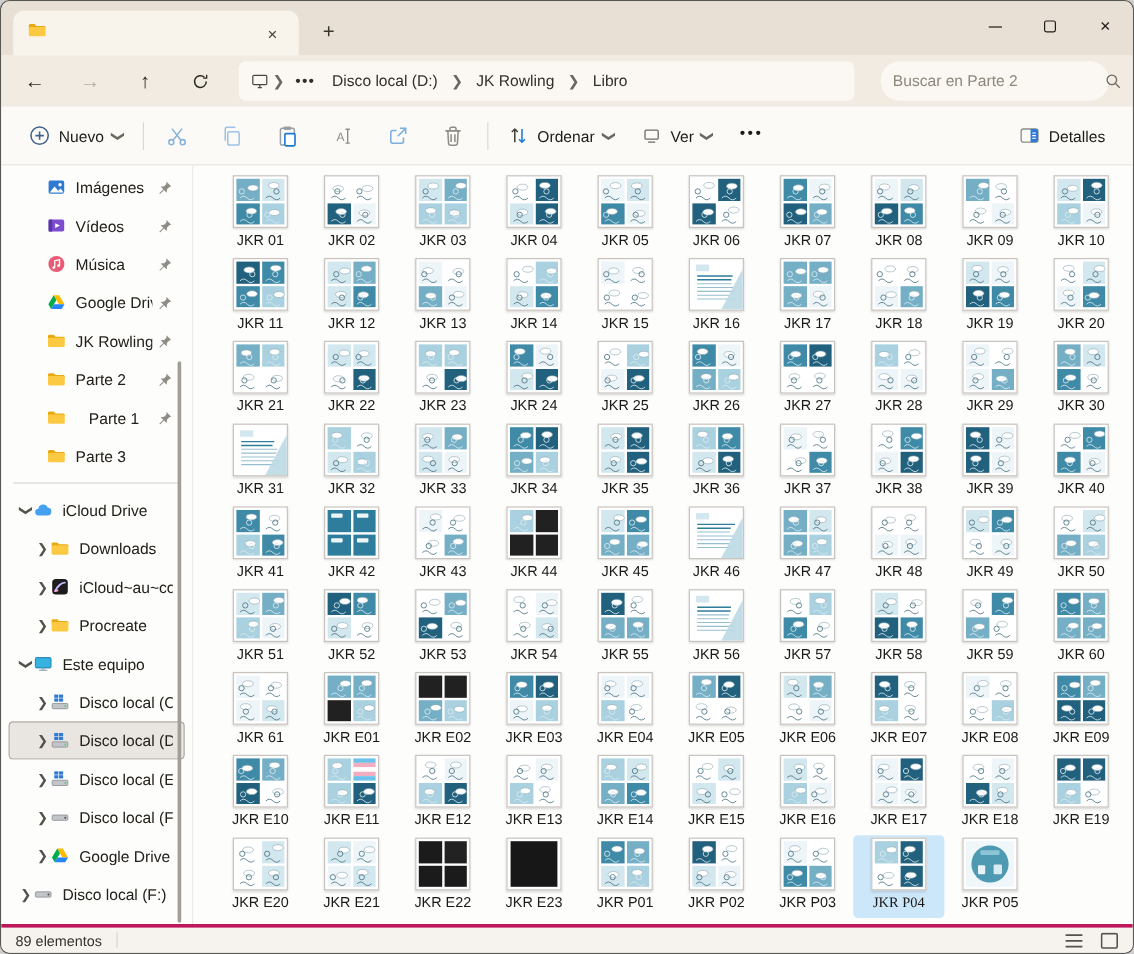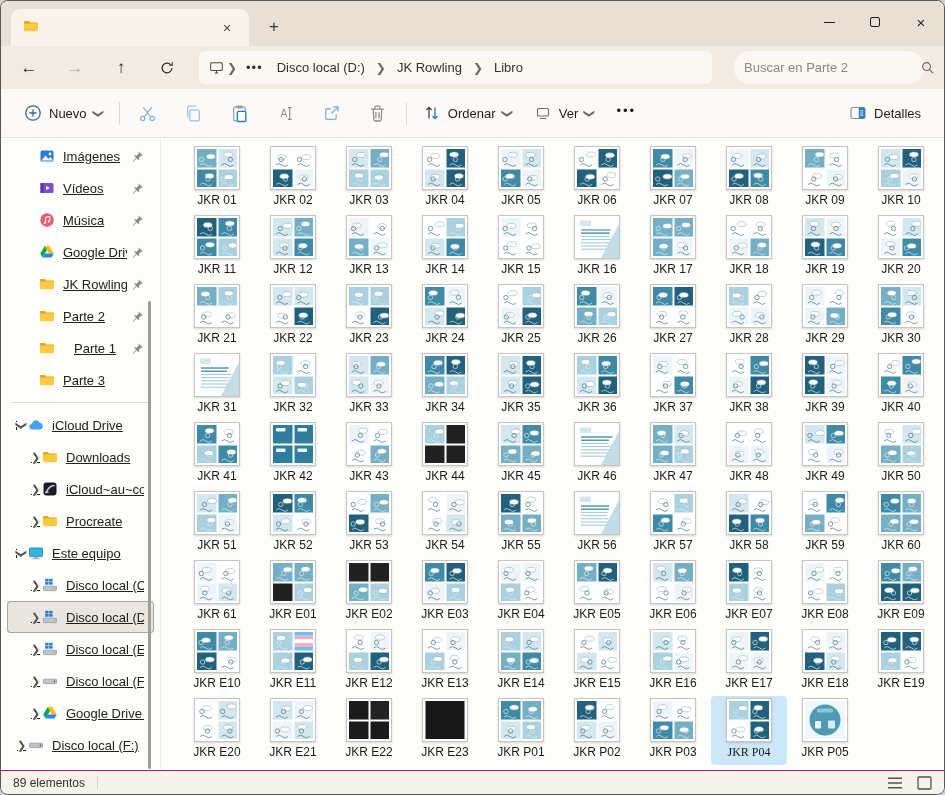--- a/index.html
+++ b/index.html
@@ -46,41 +46,41 @@
   .icon-btn { width:46px; justify-content:center; }
   .caret { display:inline-block; transform:rotate(90deg); font-size:11px; color:#6c675f; }
   .tdivider { width:1px; height:23px; background:#ddd9d1; margin:0 5px; }
   .spacer { flex:1; }
   .dots { font-size:13px; letter-spacing:2px; color:#1d1b17; padding-bottom:6px; }
 
   
   .bodyarea { flex:1; display:flex; position:relative; overflow:hidden; background:#fdfdfc; }
   .sidebar { width:160px; flex:none; padding-top:2px; border-right:1px solid #eceae5; position:relative; }
   .side-row { height:32px; display:flex; align-items:center; margin:0 6px; padding-right:10px;
-              border-radius:4px; font-size:13px; color:#232019; white-space:nowrap; overflow:hidden;text-decoration:underline; }
+              border-radius:4px; font-size:13px; color:#232019; white-space:nowrap; overflow:hidden; }
   .side-row .icon { width:16px; height:16px; flex:none; display:flex; }
   .side-row .lbl { margin-left:8px; overflow:hidden; text-overflow:clip; flex:1; }
   .side-row .pin { flex:none; display:flex; margin-left:4px; }
   .side-row .chev { width:13px; flex:none; font-size:11px; color:#55524b; text-align:center; }
   .side-row .chev.down { transform:rotate(90deg); }
   .side-row.selected { background:#e9e6e1; box-shadow:inset 0 0 0 1px #a9a59f; }
   .side-divider { height:1px; background:#ddd9d2; margin:6px 10px; }
   .side-scrollbar { position:absolute; left:147px; top:163px; width:3px; height:468px;
                     background:#a19d97; border-radius:2px; }
 
   .grid { flex:1; padding:6px 0 0 18px; display:flex; flex-wrap:wrap; align-content:flex-start;text-align:right; }
   .cell { width:76px; height:69px; display:flex; flex-direction:column; align-items:center;
           padding-top:2px; border-radius:4px; }
   .cell.selected { background:#cde7fa;font-family:Liberation Serif, serif; }
   .thumb { width:46px; height:44px; background:#fff; border:1px solid #c8c4bf;
            box-shadow:0 1px 2px rgba(0,0,0,.16); flex:none; line-height:0; }
   .flabel { font-size:12px; color:#1b1a17; margin-top:3px; line-height:14px; }
 
   
-  .statusbar { height:24px; background:#f6f3ee; border-top:1px solid #be185d; display:flex;
+  .statusbar { height:24px; background:#f6f3ee; border-top:3px solid #be185d; display:flex;
                align-items:center; padding:0 12px; font-size:12px; color:#33312b; flex:none; }
   .status-div { width:1px; height:13px; background:#d8d4cd; margin-left:12px; }
   .status-icons { margin-left:auto; display:flex; gap:14px; align-items:center; }
   .status-icons span { display:flex; }
 </style>
 </head>
 <body>
 
 <div class="window">
 

